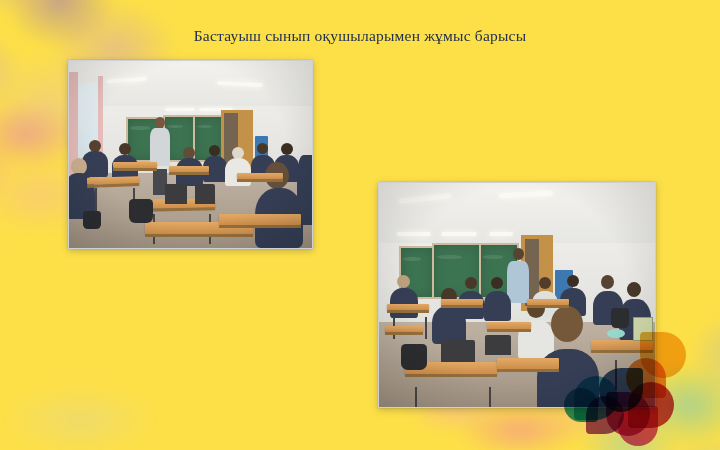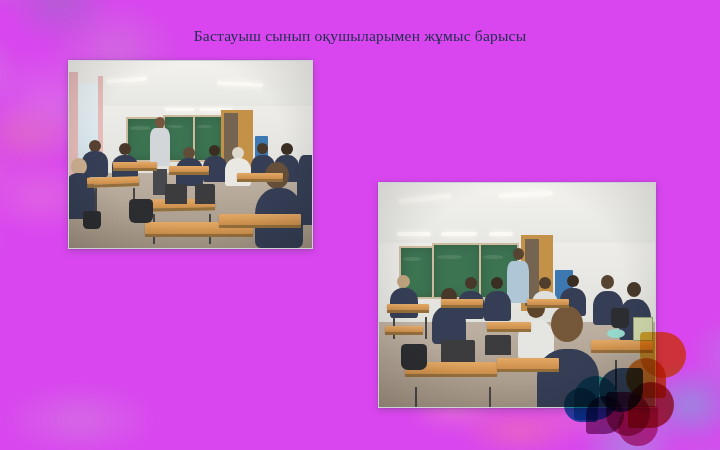--- a/index.html
+++ b/index.html
@@ -5,21 +5,21 @@
 <style>
   html,body{margin:0;padding:0;}
   body{
     width:720px;height:450px;overflow:hidden;
     font-family:"Liberation Serif", serif;
     background:#fdfcfa;
     position:relative;
   }
   #slide{
     position:absolute;inset:0;width:720px;height:450px;overflow:hidden;
-    background:#d946ef;
+    background:#fde047;
   }
 
   
   .wash{position:absolute;pointer-events:none;}
 
   .wash-topleft{
     left:-60px;top:-70px;width:300px;height:270px;
     background:
       radial-gradient(ellipse 80px 70px at 120px 70px, rgba(150,110,190,.55), rgba(150,110,190,0) 70%),
       radial-gradient(ellipse 70px 60px at 60px 40px, rgba(176,142,205,.50), rgba(176,142,205,0) 70%),

